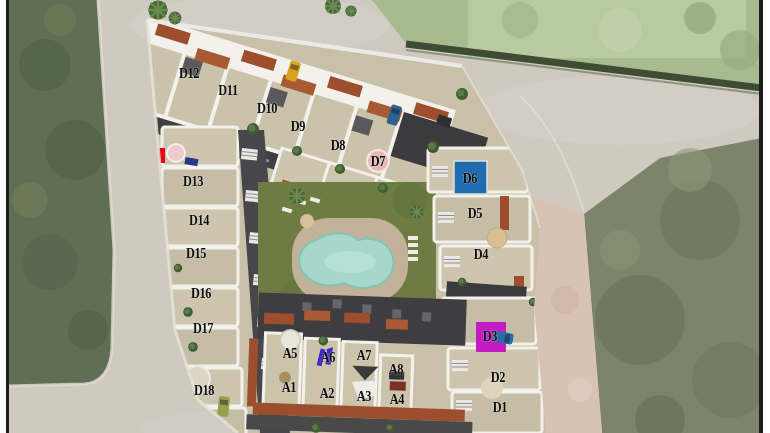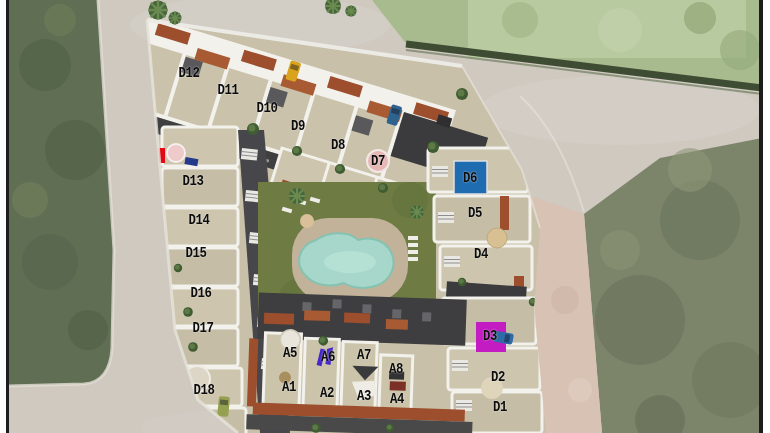--- a/index.html
+++ b/index.html
@@ -1,18 +1,18 @@
 <!DOCTYPE html>
 <html><head>
 <meta charset="utf-8">
 <style>
   html,body{margin:0;padding:0;background:#ffffff;}
   .stage{
     position:relative;width:766px;height:433px;overflow:hidden;
-    font-family:Liberation Mono, monospace;background:#ec4899;
+    font-family:Liberation Serif, serif;background:#ec4899;
   }
   .stage svg{position:absolute;left:0;top:0;}
   .labels-layer{position:absolute;left:0;top:0;width:770px;height:433px;pointer-events:none;}
   .unit-label{
     position:absolute;transform:translate(-50%,-50%) scale(.95,1.1);
     font-weight:700;font-size:13px;letter-spacing:-.4px;color:#0c0c0c;
     text-shadow:0 0 2px rgba(255,255,255,.5), 0 0 1px rgba(255,255,255,.4);
     white-space:nowrap;line-height:1;
   }
 </style>

